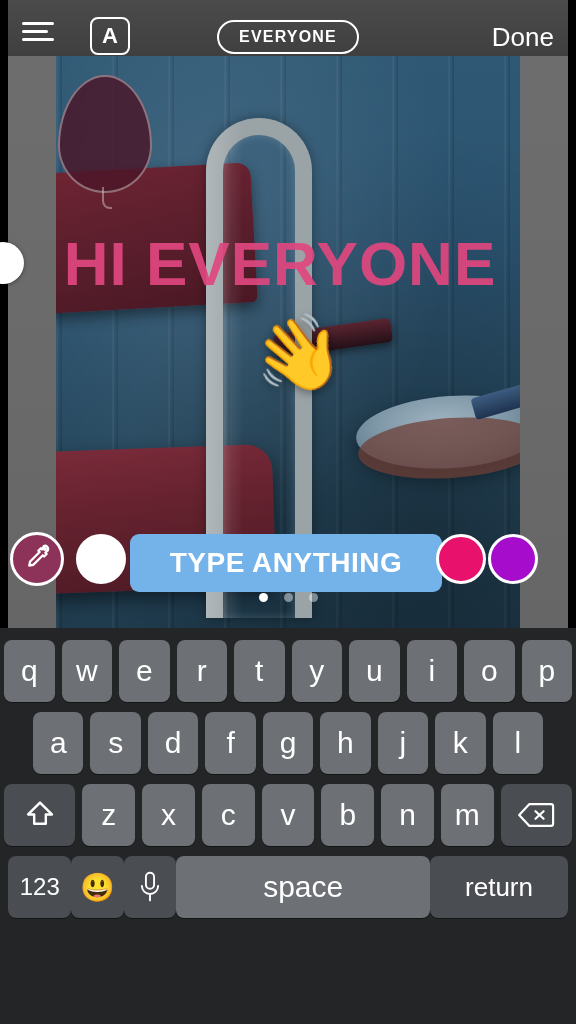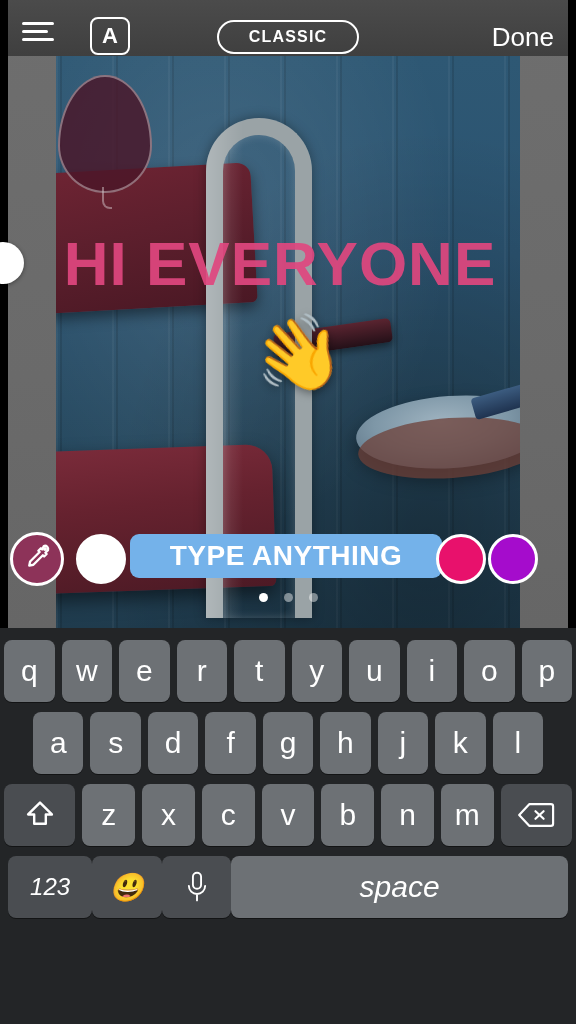--- a/index.html
+++ b/index.html
@@ -159,21 +159,21 @@
   }
   .swatch {
     position: absolute; top: 2px; width: 50px; height: 50px; border-radius: 50%;
     border: 3px solid #ffffff;
   }
   .sw-white  { left: 76px;  background: #ffffff; border-color:#ffffff; }
   .sw-pink   { left: 436px; background: #e8116c; }
   .sw-purple { left: 488px; background: #a50ccc; }
 
   .type-field {
-    position: absolute; left: 130px; top: 2px; width: 312px; height: 44px;
+    position: absolute; left: 130px; top: 2px; width: 312px; height: 58px;
     background: #74b2ea;
     border-radius: 9px;
     display: flex; align-items: center; justify-content: center;
   }
   .type-field span {
     color: #ffffff; font-weight: bold; font-size: 28px; letter-spacing: .5px;
   }
   .dots {
     position: absolute; left: 0; right: 0; bottom: 26px;
     display: flex; justify-content: center; gap: 16px;
@@ -218,21 +218,21 @@
   
   .keyboard {
     position: absolute; left:0; bottom:0; width: 576px; height: 396px;
     background: #232527;
     padding-top: 6px;
   }
   .krow { display:flex; justify-content:center; align-items:center; margin-bottom: 10px; }
   .krow.r1 { gap: 7px; padding: 6px 4px 0; }
   .krow.r2 { gap: 7px; padding: 0 33px; }
   .krow.r3 { gap: 7px; padding: 0 4px; }
-  .krow.r4 { padding: 0 8px; margin-bottom: 6px; font-style: italic; }
+  .krow.r4 { padding: 0 8px; margin-bottom: 6px; }
 
   .key {
     background: #6d7175; color:#fff;
     border-radius: 8px;
     display:flex; align-items:center; justify-content:center;
     font-size: 30px; font-weight: 400;
     height: 62px; flex: 1 1 0; min-width: 0;
     box-shadow: 0 1px 0 rgba(0,0,0,.45);
   }
   .key.dark { background: #4a4d51; }
@@ -312,21 +312,21 @@
       <i></i>
       <i></i>
       <i></i>
     </div>
 
     <div class="tb-letter">
       <span>A</span>
     </div>
 
     <div class="tb-style">
-      <span>CLASSIC</span>
+      <span>EVERYONE</span>
     </div>
 
     <div class="tb-done">Done</div>
   </div>
 
   <div class="keyboard">
 
     <div class="krow r1">
       <div class="key">q</div>
       <div class="key">w</div>
@@ -384,15 +384,16 @@
       </div>
       <div class="key dark kmic">
         <span>
           <svg width="26" height="32" viewBox="0 0 16 22" fill="none" stroke="#fff" stroke-width="1.3" stroke-linecap="round">
             <rect x="5.2" y="1.2" width="5.6" height="11" rx="2.8"></rect>
             <path d="M2.4 10.2a5.6 5.6 0 0 0 11.2 0M8 15.8v4.4"></path>
           </svg>
         </span>
       </div>
       <div class="key wide-space">space</div>
+      <div class="key dark wide-return">return</div>
     </div>
   </div>
 </div>
 
 </body></html>

